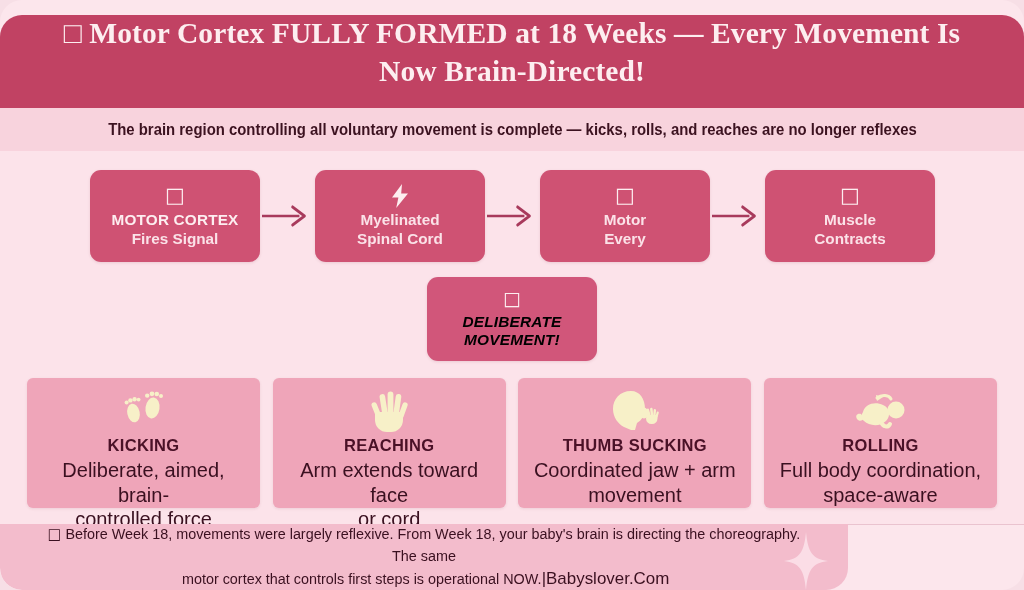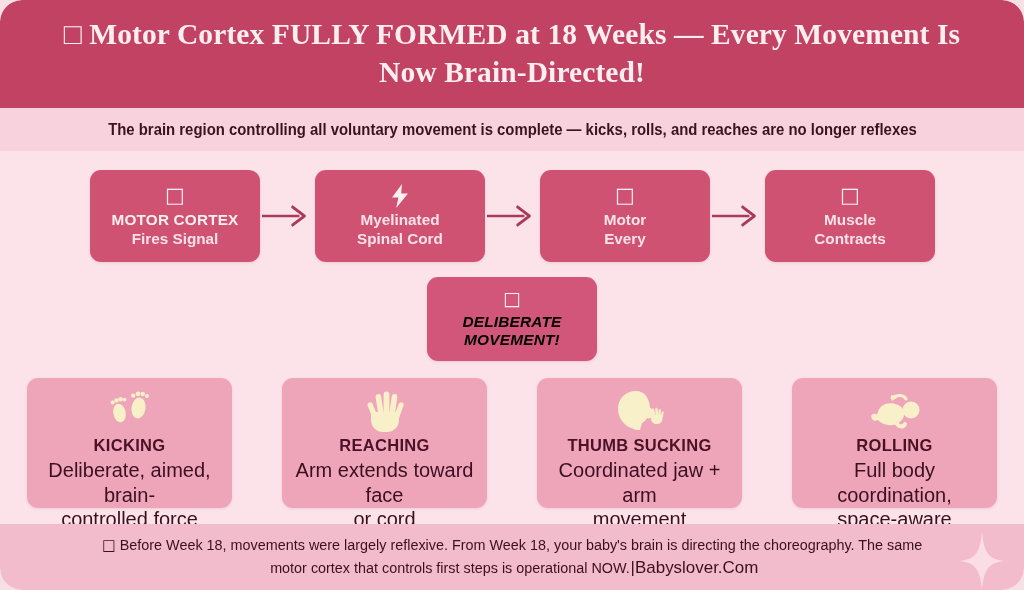--- a/index.html
+++ b/index.html
@@ -20,27 +20,26 @@
     height: 590px;
     box-sizing: border-box;
     background: #fce6ec;
     border-radius: 22px;
     overflow: hidden;
   }
 
   
   .header {
     position: absolute;
-    left: 0; top: 0;
+    left: 0; top: 15px;
     width: 1024px;
     height: 108px;
     background: #c14263;
     border-radius: 22px 22px 0 0;
     display: flex;
-    align-items: center;
     justify-content: center;
     box-sizing: border-box;
     padding: 0 34px;
   }
   .header-title {
     font-family: "Liberation Serif", "DejaVu Serif", serif;
     font-weight: bold;
     font-size: 29.5px;
     line-height: 1.28;
     color: #fdeef0;
@@ -173,24 +172,24 @@
   .cards {
     position: absolute;
     left: 27px;
     top: 227px;
     width: 970px;
     height: 130px;
     display: flex;
     justify-content: space-between;
   }
   .card {
-    width: 205px;
+    width: 233px;
     height: 130px;
     background: #efa5b9;
-    border-radius: 11px;
+    border-radius: 6px;
     box-sizing: border-box;
     padding: 10px 10px 8px;
     display: flex;
     flex-direction: column;
     align-items: center;
     text-align: center;
     box-shadow: 0 1px 3px rgba(120,30,60,0.10);
   }
   .card-icon {
     height: 48px;
@@ -210,21 +209,21 @@
   .card-desc {
     font-size: 20px;
     color: #3a1020;
     line-height: 1.23;
   }
 
   
   .footer {
     position: absolute;
     left: 0; top: 524px;
-    width: 1024px;
+    width: 848px;
     height: 66px;
     background: #f3bccc;
     border-radius: 0 0 22px 22px;
     display: flex;
     align-items: center;
     justify-content: center;
     box-sizing: border-box;
     padding: 0 10px;
     overflow: hidden;
   }

